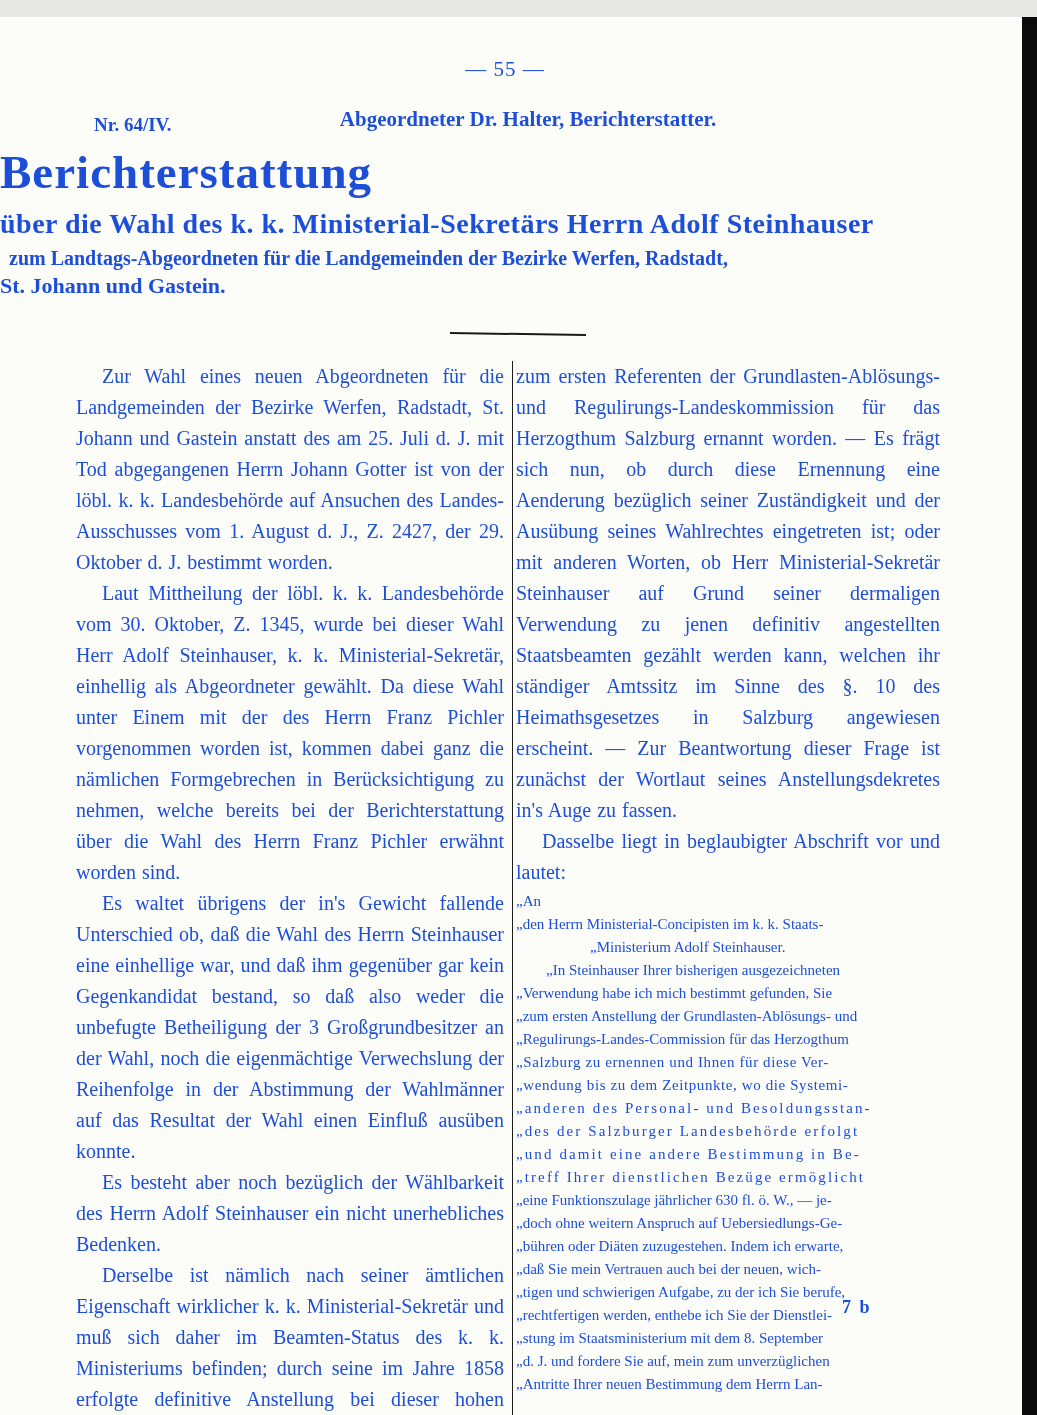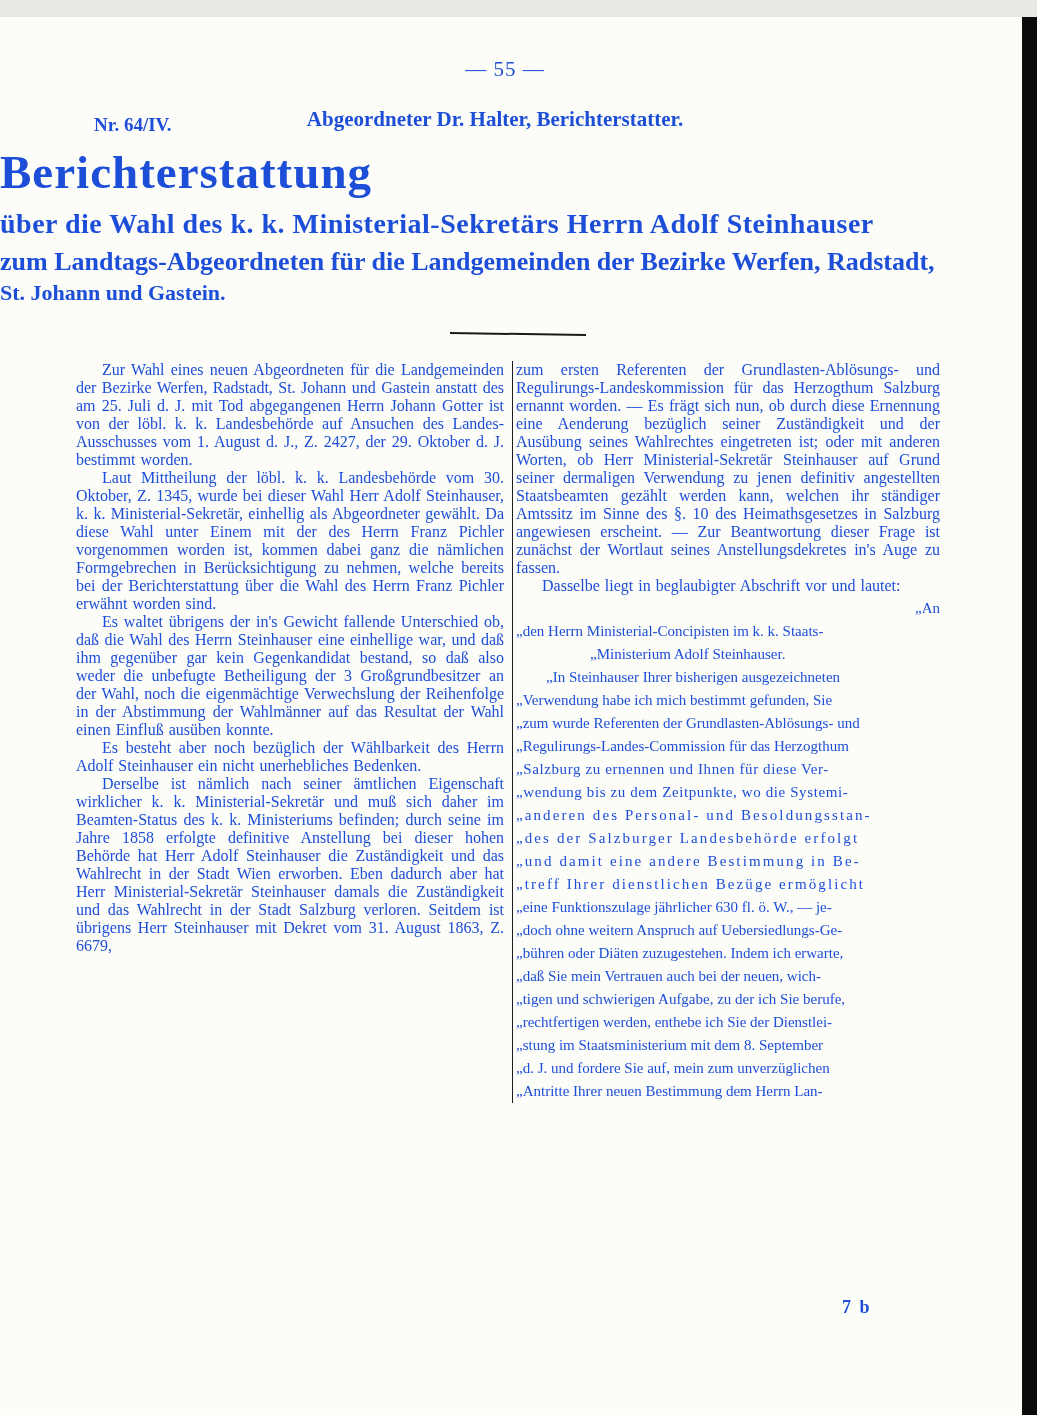--- a/index.html
+++ b/index.html
@@ -29,37 +29,37 @@
   .page-number {
     position: absolute; top: 40px; left: 0; width: 1010px;
     text-align: center; font-size: 21px; letter-spacing: 1px;
   }
   .doc-number {
     position: absolute; top: 97px; left: 94px;
     font-size: 19px; font-weight: bold;
   }
   .reporter-line {
     position: absolute; top: 90px; left: 0; width: 990px;
-    text-align: center; font-size: 21px; font-weight: bold;
+    text-align: center; font-size: 21px; font-weight: bold; padding-left: 33px;
   }
   .title-block {
     position: absolute; top: 130px; left: 0; width: 1010px;
     text-align: left;
   }
   .report-title {
     font-size: 47px; font-weight: bold; letter-spacing: 1px;
     line-height: 1.1;
   }
   .report-subtitle-1 {
     margin-top: 9px;
     font-size: 28px; font-weight: bold; letter-spacing: 0.5px;
   }
   .report-subtitle-2 {
     margin-top: 7px;
-    font-size: 26px; font-weight: bold;
+    font-size: 20px; font-weight: bold; padding-left: 9px;
   }
   .report-subtitle-3 {
     margin-top: 3px;
     font-size: 22px; font-weight: bold;
   }
   .title-rule {
     position: absolute; top: 316px; left: 450px; width: 136px;
     border-top: 2.5px solid #191919;
     transform: rotate(0.8deg);
   }
@@ -73,36 +73,36 @@
     width: 428px;
     padding-right: 8px;
   }
   .col-right {
     width: 424px;
     border-left: 1.5px solid #1d1d1d;
     padding-left: 3px;
   }
   .para {
     margin: 0;
-    font-size: 16px;
-    line-height: 18px;
+    font-size: 20px;
+    line-height: 31px;
     text-align: justify;
     text-indent: 26px;
     word-spacing: 1px;
   }
   .para.no-indent { text-indent: 0; }
   .letter {
     margin-top: 2px;
   }
   .letter-line {
     font-size: 15px;
     line-height: 23px;
     white-space: nowrap;
   }
-  .ll-center { text-align: right; white-space: normal; }
+  .ll-center { text-align: left; white-space: normal; }
   .ll-indent2 { padding-left: 74px; }
   .ll-indent1 { padding-left: 30px; }
   .sp1 { letter-spacing: 0.6px; }
   .sp2 { letter-spacing: 2.1px; }
   .signature-mark {
     position: absolute; top: 1280px; left: 842px;
     font-size: 18px; font-weight: bold; letter-spacing: 2px;
   }
 </style>
 </head>
@@ -139,21 +139,21 @@
     <div class="col-right">
       <p class="para no-indent">zum ersten Referenten der Grundlasten-Ablösungs- und Regulirungs-Landeskommission für das Herzogthum Salzburg ernannt worden. — Es frägt sich nun, ob durch diese Ernennung eine Aenderung bezüglich seiner Zuständigkeit und der Ausübung seines Wahlrechtes eingetreten ist; oder mit anderen Worten, ob Herr Ministerial-Sekretär Steinhauser auf Grund seiner dermaligen Verwendung zu jenen definitiv angestellten Staatsbeamten gezählt werden kann, welchen ihr ständiger Amtssitz im Sinne des §. 10 des Heimathsgesetzes in Salzburg angewiesen erscheint. — Zur Beantwortung dieser Frage ist zunächst der Wortlaut seines Anstellungsdekretes in's Auge zu fassen.</p>
       <p class="para">Dasselbe liegt in beglaubigter Abschrift vor und lautet:</p>
 
       <div class="letter">
         <div class="letter-line ll-center">„An</div>
         <div class="letter-line">„den Herrn Ministerial-Concipisten im k. k. Staats-</div>
         <div class="letter-line ll-indent2">„Ministerium Adolf Steinhauser.</div>
         <div class="letter-line ll-indent1">„In Steinhauser Ihrer bisherigen ausgezeichneten</div>
         <div class="letter-line">„Verwendung habe ich mich bestimmt gefunden, Sie</div>
-        <div class="letter-line">„zum wurde Referenten der Grundlasten-Ablösungs- und</div>
+        <div class="letter-line">„zum ersten Anstellung der Grundlasten-Ablösungs- und</div>
         <div class="letter-line">„Regulirungs-Landes-Commission für das Herzogthum</div>
         <div class="letter-line sp1">„Salzburg zu ernennen und Ihnen für diese Ver-</div>
         <div class="letter-line sp1">„wendung bis zu dem Zeitpunkte, wo die Systemi-</div>
         <div class="letter-line sp2">„anderen des Personal- und Besoldungsstan-</div>
         <div class="letter-line sp2">„des der Salzburger Landesbehörde erfolgt</div>
         <div class="letter-line sp2">„und damit eine andere Bestimmung in Be-</div>
         <div class="letter-line sp2">„treff Ihrer dienstlichen Bezüge ermöglicht</div>
         <div class="letter-line">„eine Funktionszulage jährlicher 630 fl. ö. W., — je-</div>
         <div class="letter-line">„doch ohne weitern Anspruch auf Uebersiedlungs-Ge-</div>
         <div class="letter-line">„bühren oder Diäten zuzugestehen. Indem ich erwarte,</div>

